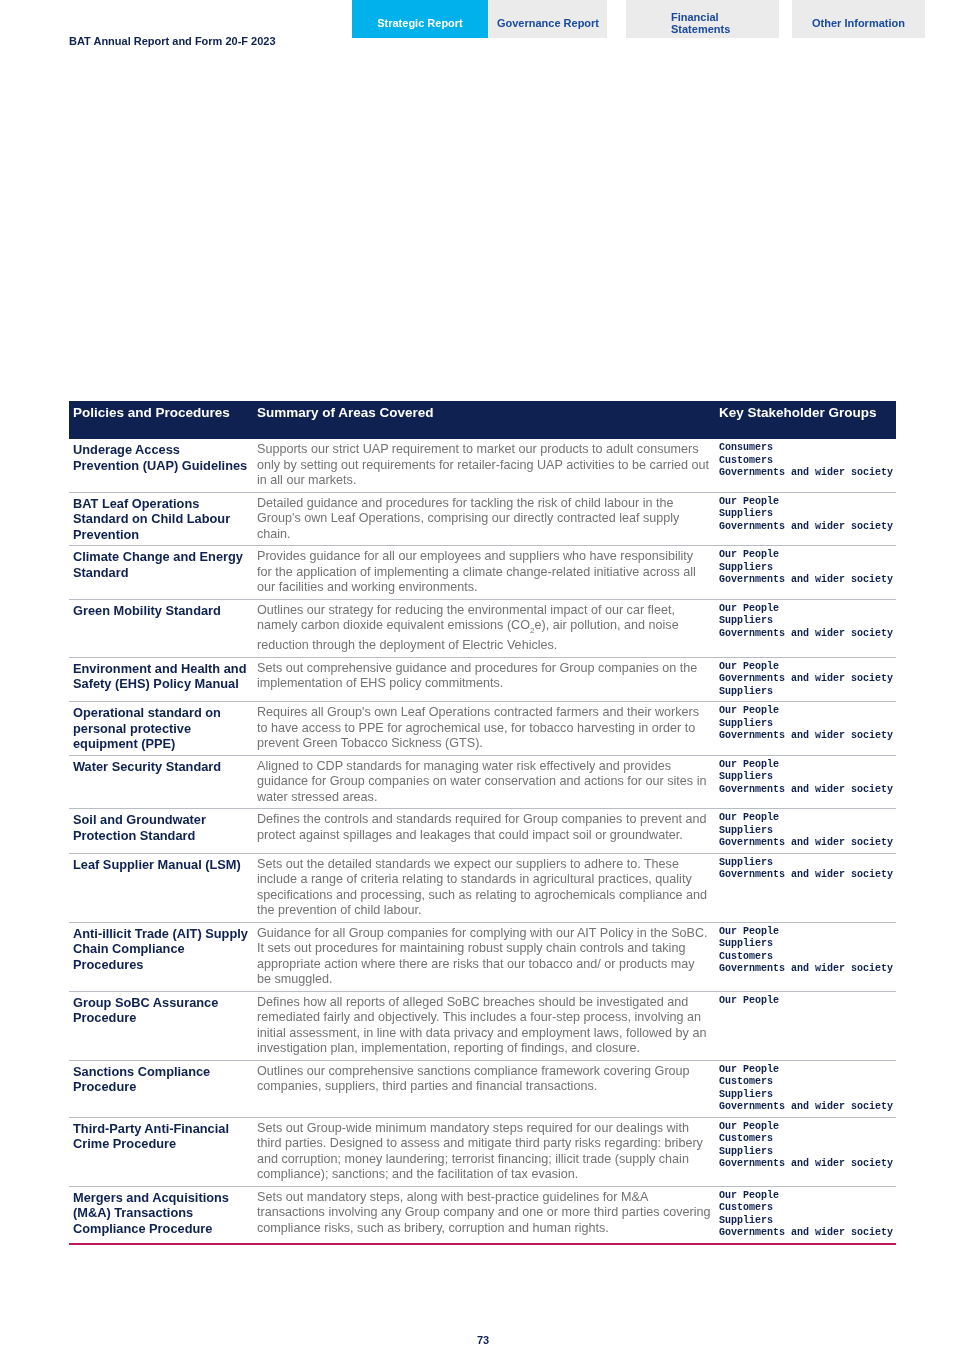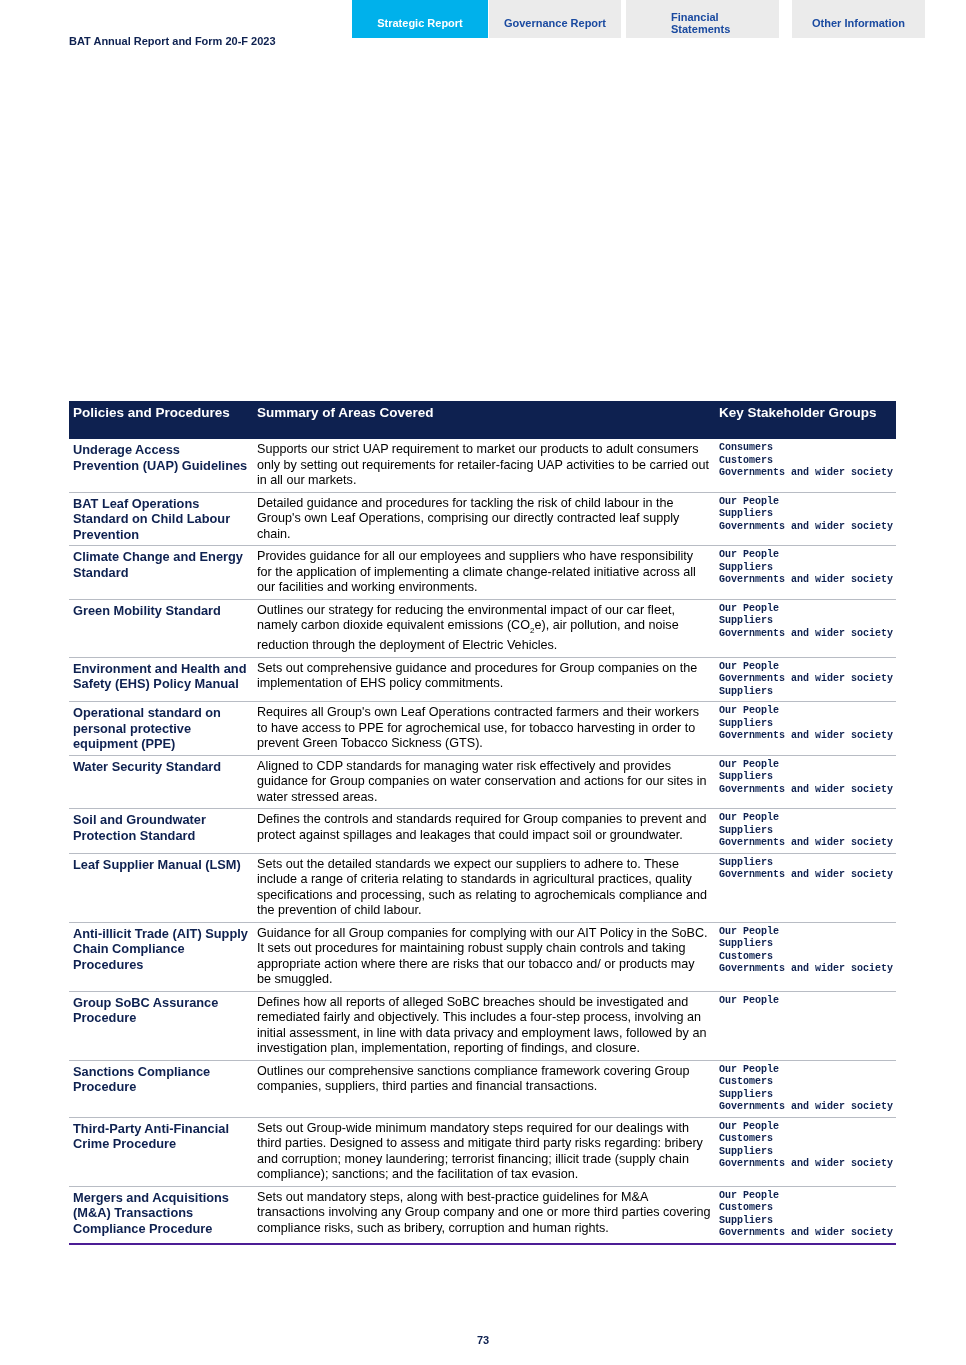--- a/index.html
+++ b/index.html
@@ -6,37 +6,37 @@
   body { width: 966px; height: 1365px; position: relative; font-family: "Liberation Sans", "DejaVu Sans", sans-serif; color: #0e2150; overflow: hidden; }
   .topbar { position: absolute; top: 0; left: 0; width: 966px; height: 38px; }
   .doc-title { position: absolute; left: 69px; top: 35px; font-size: 11px; font-weight: bold; color: #0e2150; letter-spacing: 0; }
   .tab { position: absolute; top: 0; height: 38px; background: #ebebeb; color: #1a4aa0; font-size: 11px; font-weight: bold; display: flex; align-items: center; justify-content: center; cursor: pointer; }
   .tab.active { background: #00b1eb; color: #ffffff; }
   .tab span { margin-top: 8px; }
 
   table.policies { position: absolute; left: 69px; top: 401px; width: 827px; border-collapse: collapse; table-layout: fixed; }
   table.policies th { background: #0e2150; color: #ffffff; font-size: 13.5px; font-weight: bold; text-align: left; padding: 3px 4px 18px 4px; height: 17px; }
   table.policies td { vertical-align: top; padding: 3px 4px 3px 4px; border-bottom: 1.5px solid #b8bcc4; }
-  table.policies tr.last td { border-bottom: 2px solid #4c1d95; }
+  table.policies tr.last td { border-bottom: 2px solid #be185d; }
   td.name { font-size: 12.8px; font-weight: bold; color: #0e2150; line-height: 15.5px; }
-  td.summary { font-size: 12.6px; color: #000000; line-height: 15.5px; }
+  td.summary { font-size: 12.6px; color: #737373; line-height: 15.5px; }
   td.groups { font-size: 10px; font-weight: bold; color: #0e2150; line-height: 12.5px; padding-top: 4px; font-family: Liberation Mono, monospace; }
   td.groups div { white-space: nowrap; }
   sub { font-size: 8px; }
   .page-num { position: absolute; left: 0; width: 966px; top: 1334px; text-align: center; font-size: 11px; font-weight: bold; color: #0e2150; }
 </style>
 </head>
 <body>
 
 <div class="topbar">
   <div class="doc-title">BAT Annual Report and Form 20-F 2023</div>
   <div class="tab active" style="left:352px;width:136px;">
       <span>Strategic Report</span>
     </div>
-  <div class="tab" style="left:489px;width:132px;">
+  <div class="tab" style="left:489px;width:118px;">
       <span>Governance Report</span>
     </div>
   <div class="tab" style="left:626px;width:108px;padding-left:45px;">
       <span>Financial Statements</span>
     </div>
   <div class="tab" style="left:792px;width:133px;text-align:center;">
       <span>Other Information</span>
     </div>
 </div>
 

